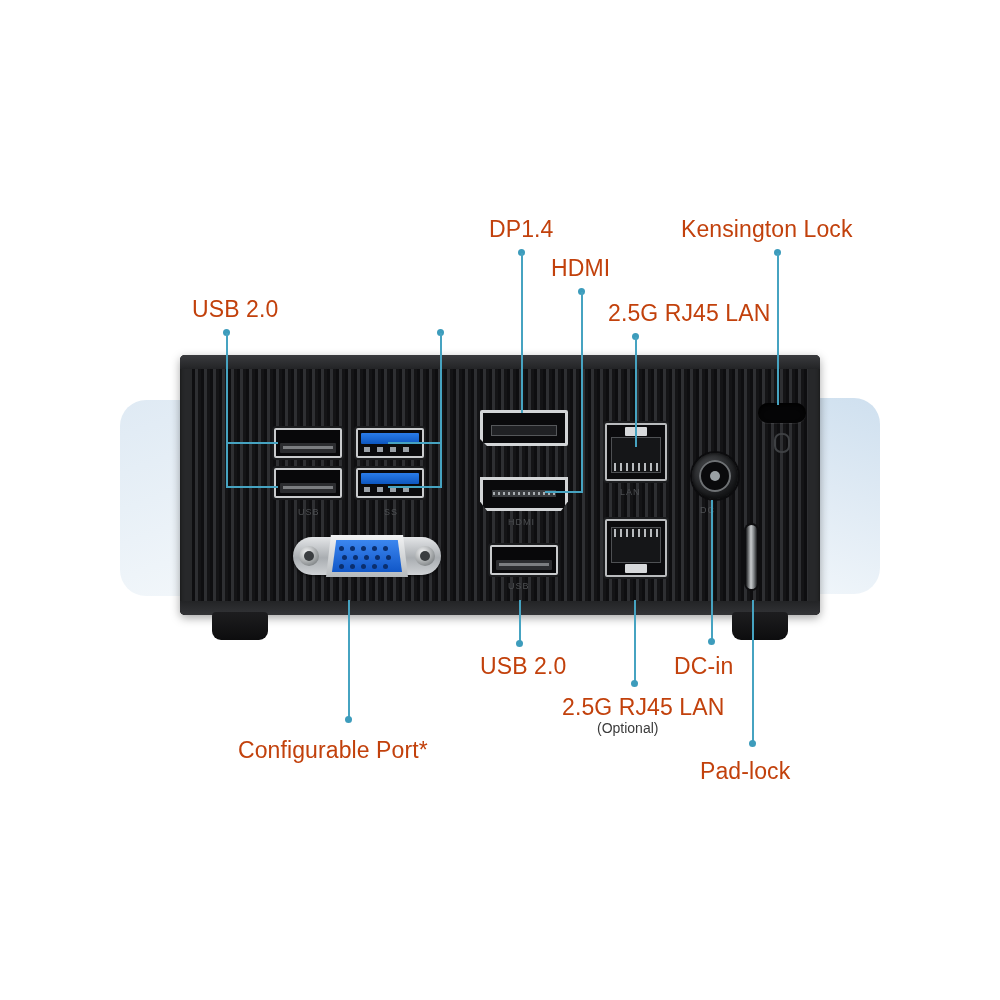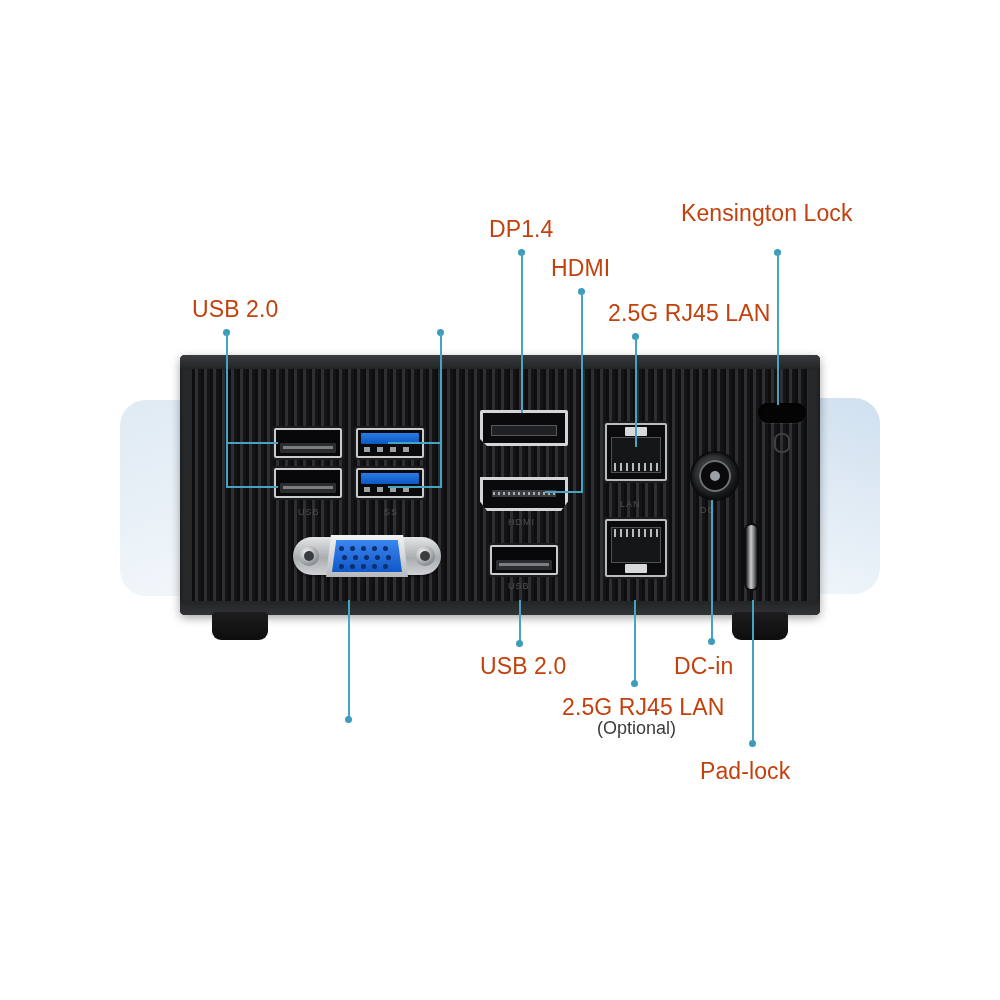--- a/index.html
+++ b/index.html
@@ -3,21 +3,21 @@
 <meta charset="utf-8">
 <style>
   html,body{margin:0;padding:0;background:#ffffff;}
   body{width:1000px;height:1000px;overflow:hidden;
        font-family:"Liberation Sans","DejaVu Sans",sans-serif;}
   #stage{position:relative;width:1000px;height:1000px;background:#fff;}
 
   
   .lbl{position:absolute;color:#c2410c;font-size:23px;line-height:26px;
        white-space:nowrap;letter-spacing:.1px;}
-  .sub{position:absolute;color:#3b3b3b;font-size:18px;line-height:18px;
+  .sub{position:absolute;color:#3b3b3b;font-size:14px;line-height:18px;
        white-space:nowrap;}
 
   
   .ln{position:absolute;background:#46a3c1;}
   .lnv{width:1.6px;}
   .lnh{height:1.6px;}
   .dot{position:absolute;width:7px;height:7px;border-radius:50%;
        background:#3d9cbc;}
 
   
@@ -224,21 +224,21 @@
     <div class="port usb2" style="left:310px;top:190px">
         <div class="tongue"></div>
       </div>
     <span class="silk" style="left:328px;top:226px">USB</span>
 
     <div class="rj45" style="left:425px;top:68px">
       <div class="tab"></div>
         <div class="body"></div>
         <div class="pins"></div>
     </div>
-    <span class="silk" style="left:440px;top:144px">LAN</span>
+    <span class="silk" style="left:440px;top:132px">LAN</span>
     <div class="rj45 flip" style="left:425px;top:164px">
       <div class="tab"></div>
         <div class="body"></div>
         <div class="pins"></div>
     </div>
 
     <div class="port" id="dcin" style="left:512px;top:98px">
       <div class="ring"></div>
         <div class="pin"></div>
     </div>
@@ -272,26 +272,27 @@
 
   <div class="lbl" style="left:551px;top:255px">HDMI</div>
   <div class="dot" style="left:578px;top:288px"></div>
   <div class="ln lnv" style="left:581px;top:292px;height:200px"></div>
   <div class="ln lnh" style="left:545px;top:491px;width:38px"></div>
 
   <div class="lbl" style="left:608px;top:300px">2.5G RJ45 LAN</div>
   <div class="dot" style="left:632px;top:333px"></div>
   <div class="ln lnv" style="left:635px;top:337px;height:110px"></div>
 
-  <div class="lbl" style="left:681px;top:200px">Kensington Lock</div>
+  <div class="lbl" style="left:681px;top:216px">Kensington Lock</div>
   <div class="dot" style="left:774px;top:249px"></div>
   <div class="ln lnv" style="left:777px;top:253px;height:152px"></div>
 
   <div class="ln lnv" style="left:348px;top:600px;height:118px"></div>
   <div class="dot" style="left:345px;top:716px"></div>
+  <div class="lbl" style="left:238px;top:737px">Configurable Port*</div>
 
   <div class="ln lnv" style="left:519px;top:600px;height:42px"></div>
   <div class="dot" style="left:516px;top:640px"></div>
   <div class="lbl" style="left:480px;top:653px">USB 2.0</div>
 
   <div class="ln lnv" style="left:634px;top:600px;height:82px"></div>
   <div class="dot" style="left:631px;top:680px"></div>
   <div class="lbl" style="left:562px;top:694px">2.5G RJ45 LAN</div>
   <div class="sub" style="left:597px;top:719px">(Optional)</div>
 

